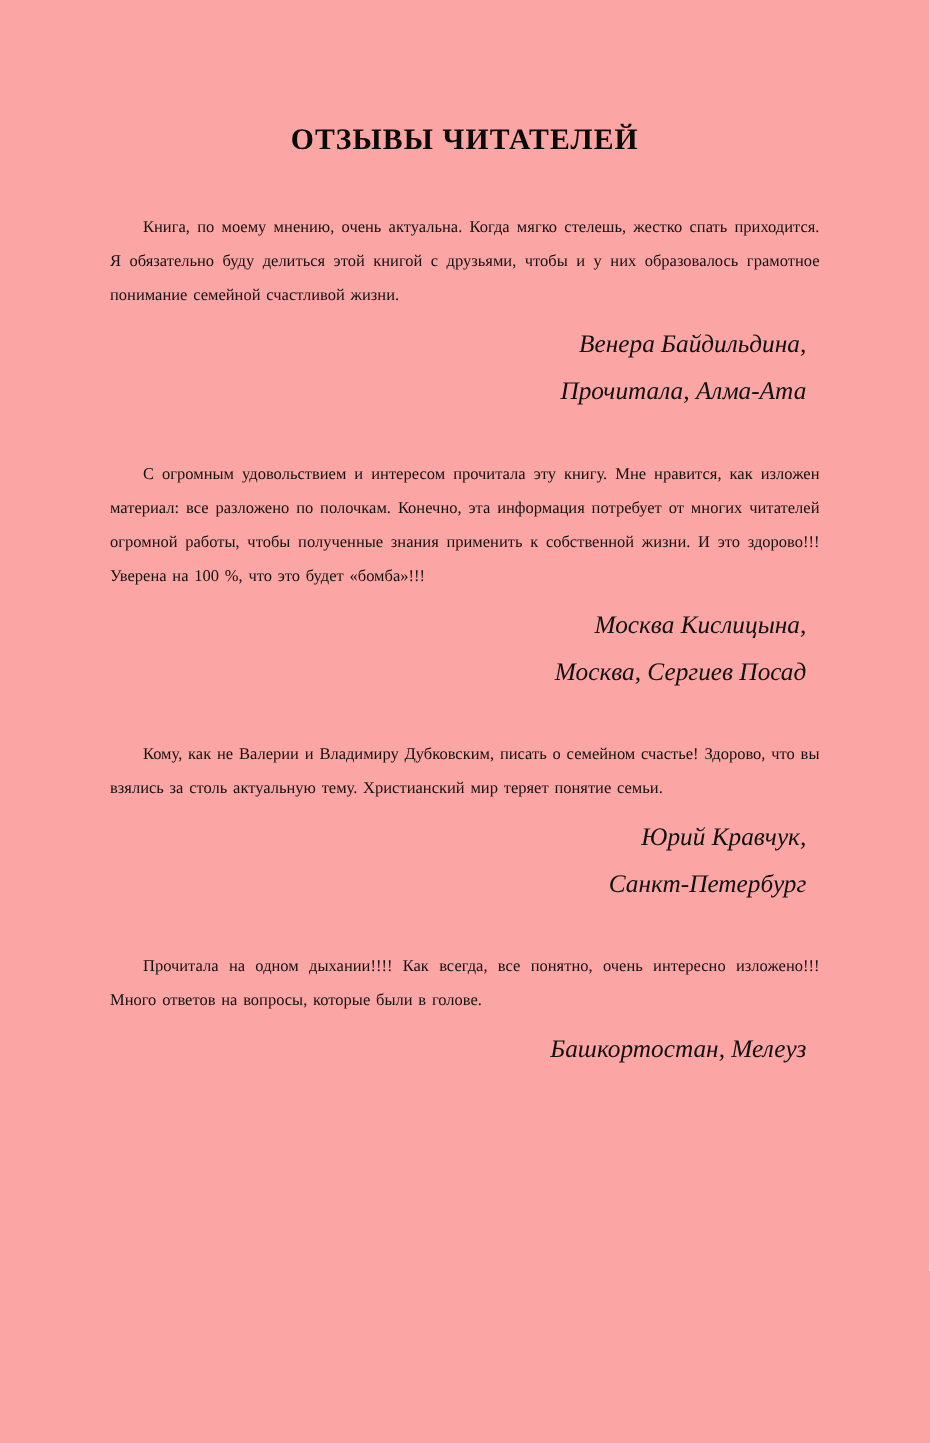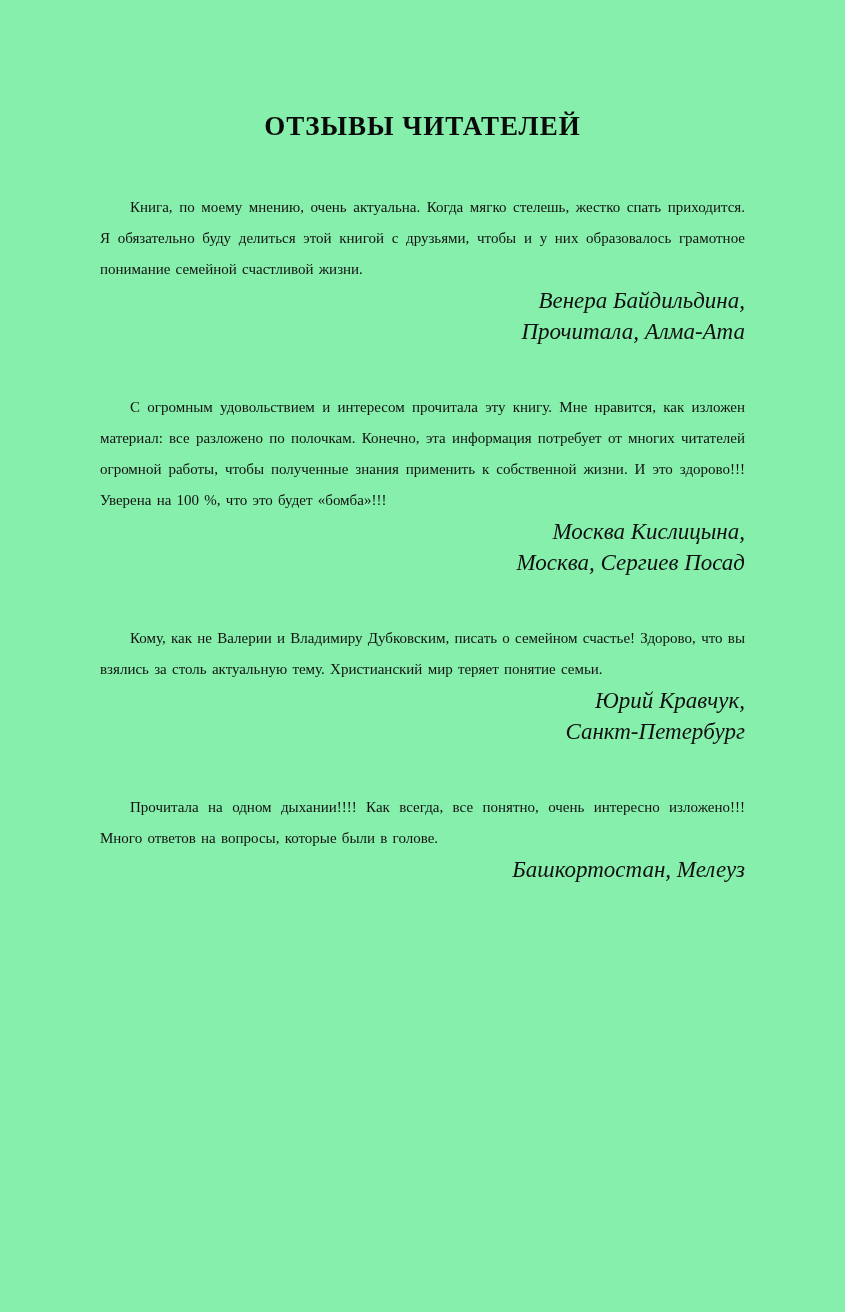--- a/index.html
+++ b/index.html
@@ -5,21 +5,21 @@
   html, body {
     margin: 0;
     padding: 0;
     background: #ffffff;
   }
   .page {
     position: relative;
     width: 845px;
     height: 1312px;
     margin: 0 auto;
-    background: #86efac;
+    background: #fca5a5;
     box-sizing: border-box;
     padding: 110px 100px 0 100px;
     overflow: hidden;
     font-family: "Liberation Serif", "DejaVu Serif", serif;
     color: #111111;
   }
   .page-title {
     margin: 0 0 50px 0;
     text-align: center;
     font-size: 27px;
@@ -33,21 +33,21 @@
   }
   .review-text {
     margin: 0;
     font-size: 15px;
     line-height: 31px;
     text-align: justify;
     text-indent: 30px;
     word-spacing: 1.5px;
   }
   .attribution {
-    margin: 0;
+    margin: 12px;
     font-size: 23px;
     line-height: 31px;
     font-style: italic;
     text-align: right;
   }
 </style>
 </head>
 <body>
 
 <div class="page">

